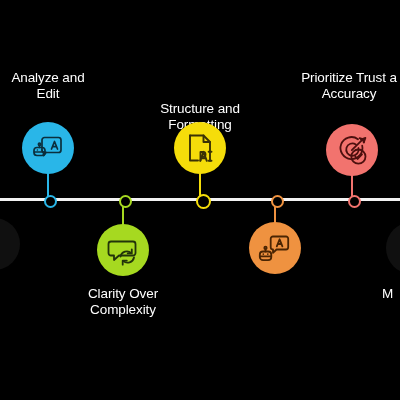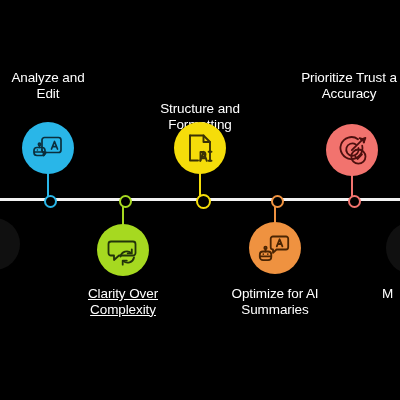--- a/index.html
+++ b/index.html
@@ -134,21 +134,21 @@
       <svg width="36" height="36" viewBox="0 0 36 36" fill="none" stroke="#22340a" stroke-width="1.8" stroke-linecap="round" stroke-linejoin="round">
         <path d="M6 9.5 h22 a2.5 2.5 0 0 1 2.5 2.5 v9 a2.5 2.5 0 0 1 -2.5 2.5 h-14
                  l-5 4.5 v-4.5 h-3 a2.5 2.5 0 0 1 -2.5 -2.5 v-9 A2.5 2.5 0 0 1 6 9.5 z"></path>
         <path d="M15.5 24.5 a6.5 6.5 0 0 1 10.8 -3.4"></path>
         <path d="M26.8 17.3 v4.1 h-4.1"></path>
         <path d="M29 25.5 a6.5 6.5 0 0 1 -10.8 3.4"></path>
         <path d="M17.7 32.7 v-4.1 h4.1"></path>
       </svg>
     </div>
   </div>
-  <div class="m-label" style="left:58px; top:286px; width:130px;text-decoration:underline;">Clarity Over
+  <div class="m-label" style="left:58px; top:286px; width:130px;">Clarity Over
 Complexity</div>
 
   <div class="milestone m-above" style="left:174px; top:122px;">
     <div class="bubble" style="width:52px; height:52px; background:#f5dd0a;">
       <svg width="36" height="36" viewBox="0 0 36 36" fill="none" stroke="#3a3205" stroke-width="1.9" stroke-linecap="round" stroke-linejoin="round">
         <path d="M8 5.5 h13.5 L28 12 v9.5"></path>
         <path d="M8 5.5 v25 h8"></path>
         <path d="M21.5 5.5 v6.5 H28"></path>
         <path d="M18.5 30.5 v-8.5 h2.6 a2.4 2.4 0 0 1 0 4.8 h-2.6" transform="translate(0,0)"></path>
         <path d="M18.3 22 l3.4 8.6 M19.4 28.2 h4.6 M21.7 22 l-3.4 8.6" stroke="none"></path>
@@ -169,22 +169,20 @@
         <path d="M19.8 16.3 L22.6 9.3 L25.4 16.3 M20.8 14 h3.6"></path>
         <path d="M8.5 21.5 v-2.4"></path>
         <circle cx="8.5" cy="17.9" r="1.2"></circle>
         <rect x="2.8" y="21.5" width="11.5" height="8.6" rx="3.2"></rect>
         <path d="M3.2 26.3 h10.7"></path>
         <circle cx="6.3" cy="24.1" r="0.85" fill="#4a2503" stroke="none"></circle>
         <circle cx="10.8" cy="24.1" r="0.85" fill="#4a2503" stroke="none"></circle>
       </svg>
     </div>
   </div>
-  <div class="m-label" style="left:207px; top:286px; width:136px;">Optimize for AI
-Summaries</div>
 
   <div class="milestone m-above" style="left:326px; top:124px;">
     <div class="bubble" style="width:52px; height:52px; background:#f2736e;">
       <svg width="36" height="36" viewBox="0 0 36 36" fill="none" stroke="#4d100e" stroke-width="1.8" stroke-linecap="round" stroke-linejoin="round">
         <path d="M24 7.2 A11 11 0 1 0 28.2 13.6"></path>
         <path d="M21.8 12.4 A6.2 6.2 0 1 0 24.4 16"></path>
         <path d="M17.8 18.2 L28.5 7.6"></path>
         <path d="M25.6 6.2 L28.8 7.2 L29.8 10.4"></path>
         <path d="M29.8 10.4 L31.4 5.9 L26.9 7.5"></path>
         <circle cx="24.4" cy="24.6" r="7.1"></circle>

